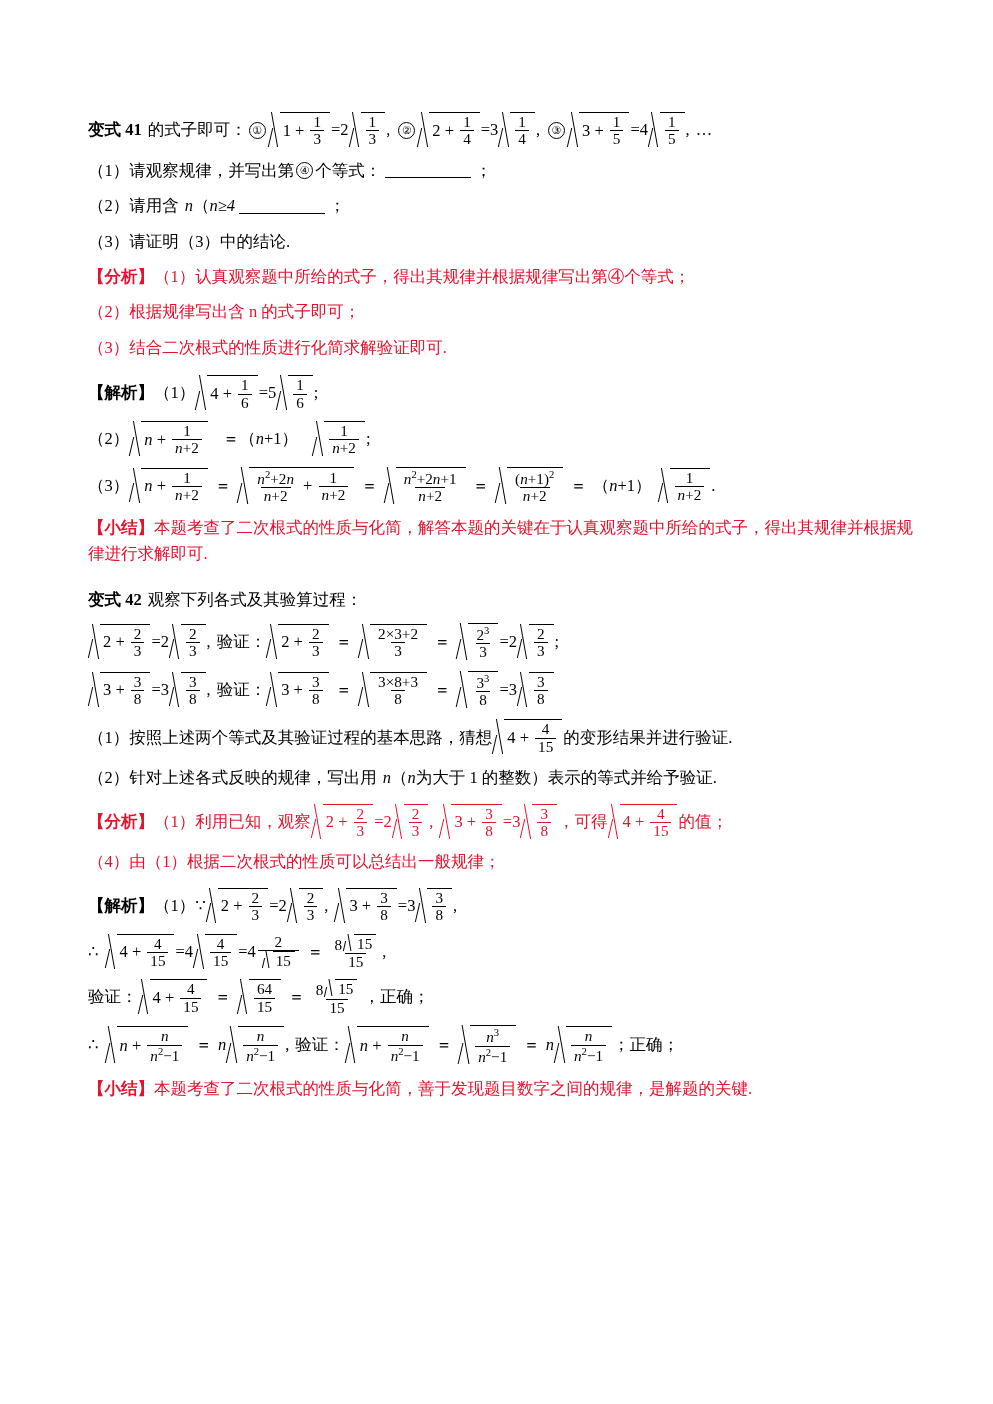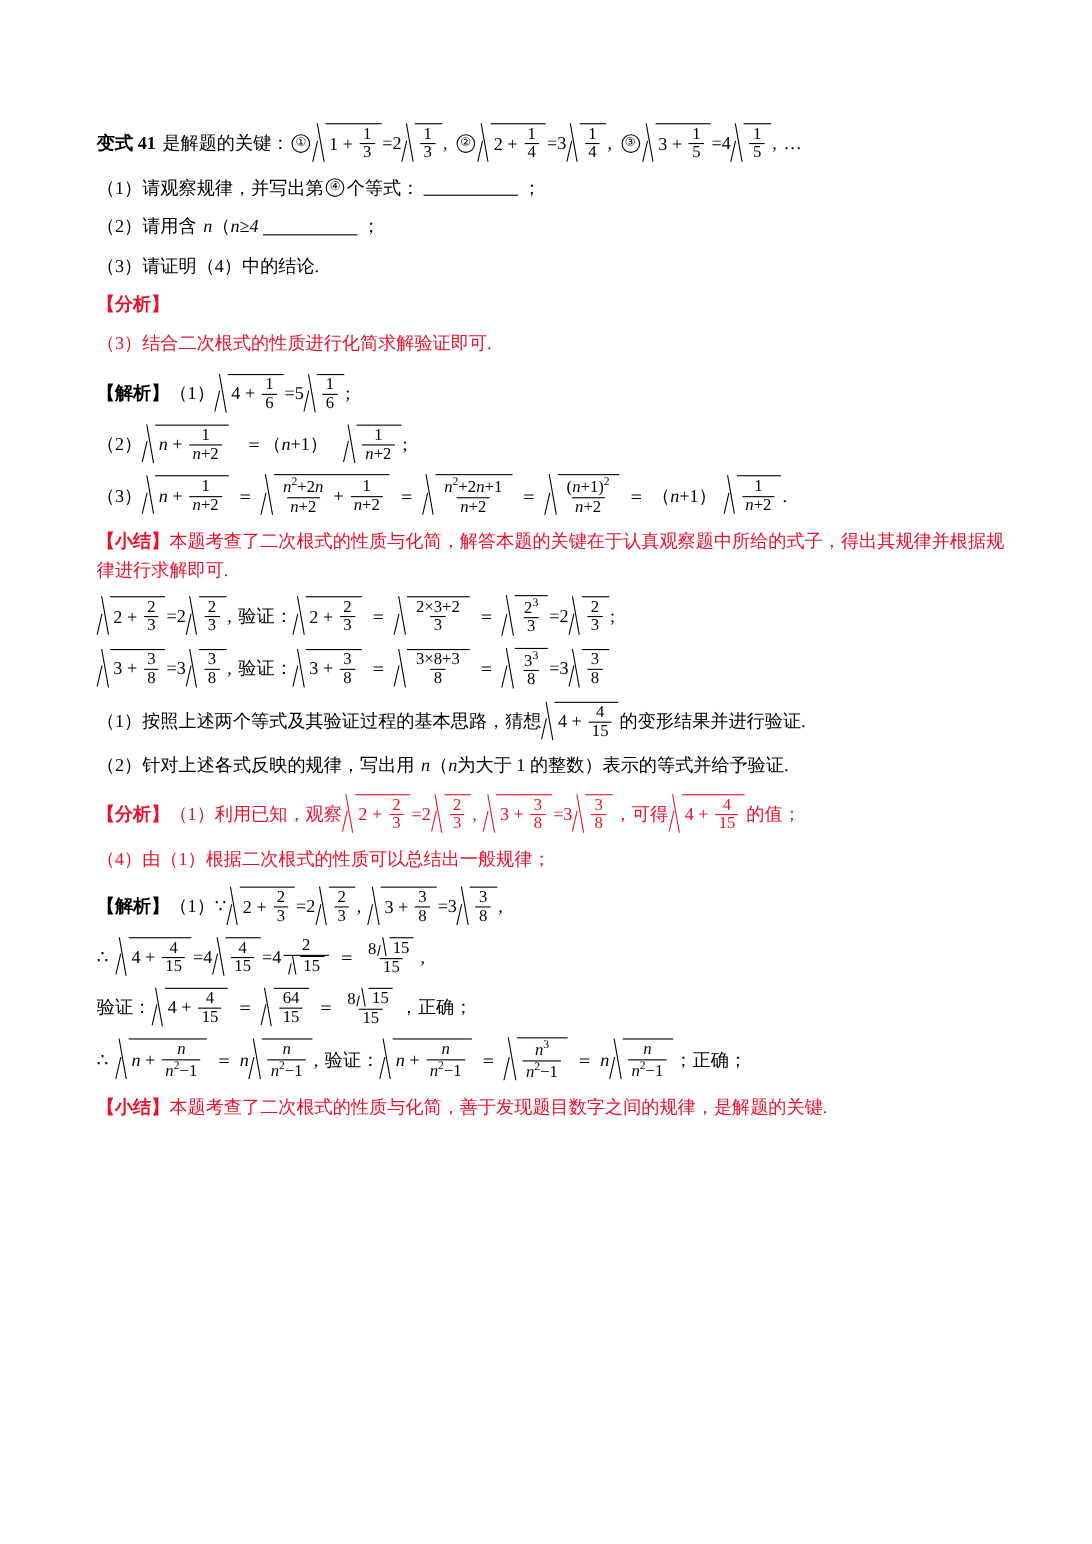--- a/index.html
+++ b/index.html
@@ -129,21 +129,21 @@
   .spw { display: inline-block; width: 14px; }
 </style>
 </head>
 <body>
 
 <div class="page">
   <div class="content">
 
     <div class="line">
       <span class="label">变式 41</span>
-      <span class="txt">是解题的关键：</span>
+      <span class="txt">的式子即可：</span>
       <span class="math">
         <span class="circled">①</span>
         <span class="rad">
             <span class="sign">&nbsp;</span>
             <span class="body">1 +&nbsp;<span class="frac">
                 <span class="num">1</span>
                 <span class="den">3</span>
               </span></span>
           </span>
         <span>=2</span>
@@ -221,25 +221,29 @@
       <span class="sp"></span>
       <span class="it" style="font-style:italic">n</span>
       <span>（</span>
       <span style="font-style:italic">n≥4</span>
       <span class="blank"></span>
       <span>；</span>
     </div>
 
     <div class="line">
       <span>（3）</span>
-      <span>请证明（4）中的结论.</span>
+      <span>请证明（3）中的结论.</span>
     </div>
 
     <div class="line red">
       <span class="bold">【分析】</span>
+      <span>（1）认真观察题中所给的式子，得出其规律并根据规律写出第④个等式；</span>
+    </div>
+    <div class="line red">
+      <span>（2）根据规律写出含 n 的式子即可；</span>
     </div>
     <div class="line red">
       <span>（3）结合二次根式的性质进行化简求解验证即可.</span>
     </div>
 
     <div class="line" style="margin-top:14px">
       <span class="bold">【解析】</span>
       <span>（1）</span>
       <span class="math">
         <span class="rad">
@@ -352,20 +356,24 @@
             </span>
           </span>
         <span>.</span>
       </span>
     </div>
 
     <div class="line red wrapok" style="display:block; ">
       <span class="bold">【小结】</span><span>本题考查了二次根式的性质与化简，解答本题的关键在于认真观察题中所给的式子，得出其规律并根据规律进行求解即可.</span>
     </div>
 
+    <div class="line" style="margin-top:20px">
+      <span class="label">变式 42</span>
+      <span>观察下列各式及其验算过程：</span>
+    </div>
 
     <div class="line" style="margin-top:8px">
       <span class="math">
         <span class="rad">
             <span class="sign">&nbsp;</span>
             <span class="body">2 +&nbsp;<span class="frac">
                 <span class="num">2</span>
                 <span class="den">3</span>
               </span></span>
           </span>

